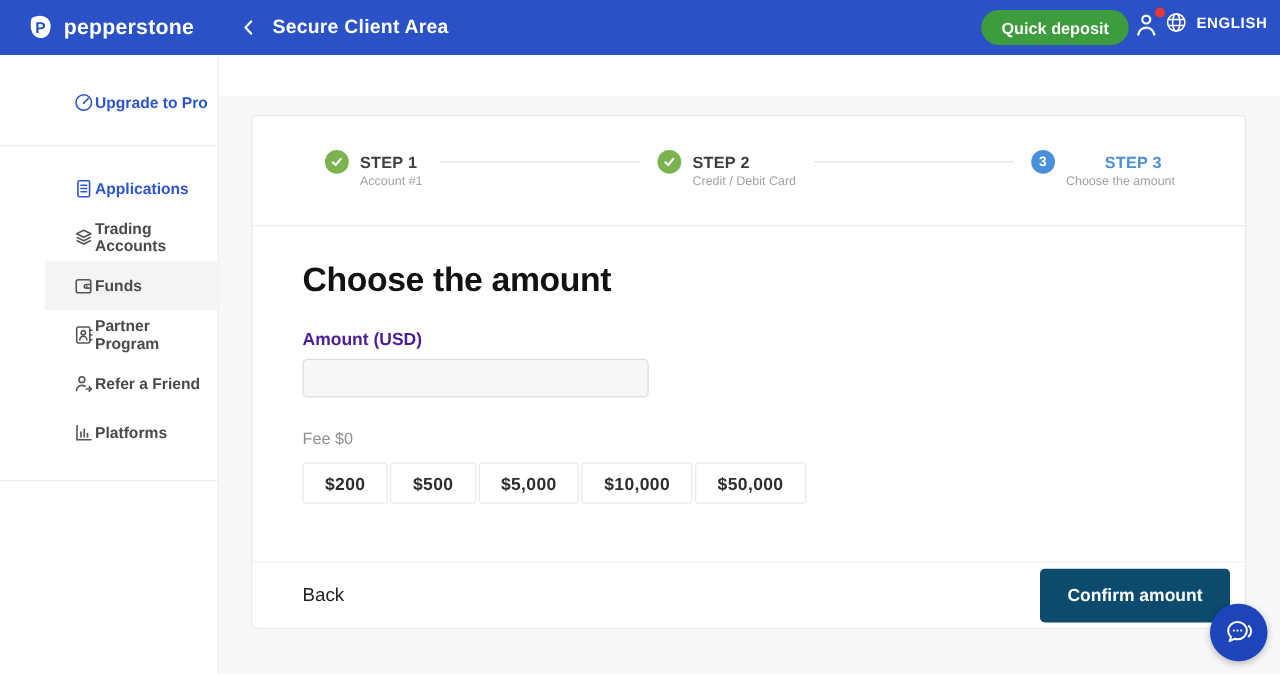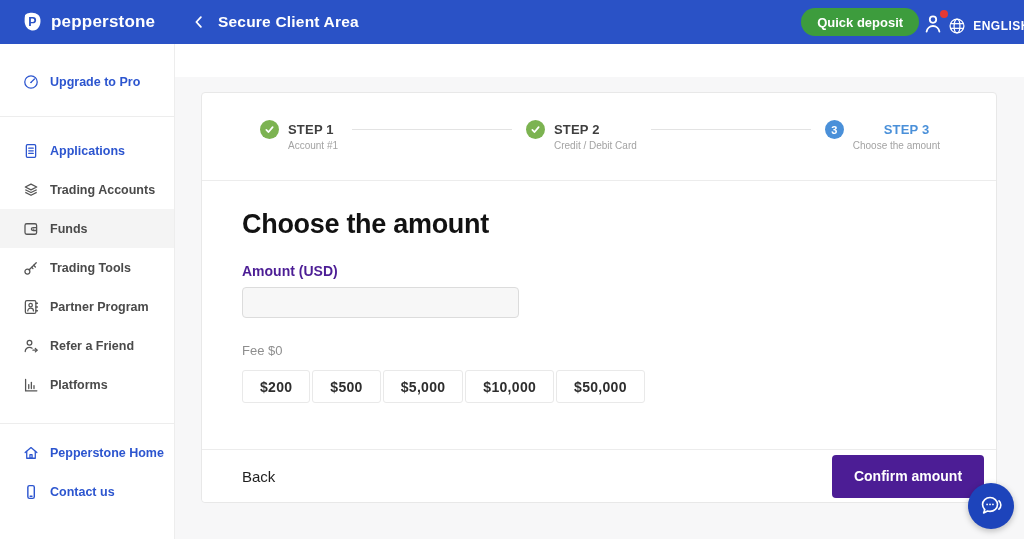--- a/index.html
+++ b/index.html
@@ -4,29 +4,29 @@
 <style>
   * { margin:0; padding:0; box-sizing:border-box; }
   html,body { width:1024px; height:539px; overflow:hidden; font-family:"Liberation Sans",sans-serif; background:#fff; }
 
   
   .topbar { position:absolute; top:0; left:0; right:0; height:44px; background:#2a52c6; display:flex; align-items:center; color:#fff; z-index:30; }
   .logo-block { width:175px; flex:none; display:flex; align-items:center; gap:7px; padding-left:20px; }
   .brand-text { font-size:17px; font-weight:700; letter-spacing:.2px; }
   .back-btn { margin-left:15px; display:flex; align-items:center; cursor:pointer; background:none; border:none; }
   .topbar-title { font-size:15.5px; font-weight:700; margin-left:10px; letter-spacing:.2px; }
-  .topbar-right { margin-left:auto; display:flex; align-items:flex-end; gap:2px; padding-right:0; }
+  .topbar-right { margin-left:auto; display:flex; align-items:flex-start; gap:2px; padding-right:16px; }
   .quick-deposit { background:#3d9c3d; color:#fff; border:none; border-radius:15px; height:28px; padding:0 16px; font-size:13px; font-weight:700; font-family:inherit; cursor:pointer; }
   .user-wrap { position:relative; display:flex; cursor:pointer; }
   .red-dot { position:absolute; top:-2px; right:-3px; width:8px; height:8px; background:#e53935; border-radius:50%; }
   .lang-switch { display:flex; align-items:center; gap:6px; font-size:12px; font-weight:700; letter-spacing:.5px; cursor:pointer; margin-right:-6px; }
 
   
   .sidebar { position:absolute; top:44px; left:0; bottom:0; width:175px; background:#fff; border-right:1px solid #ededed; z-index:20; }
-  .side-item { display:flex; align-items:center; height:39px; padding-left:22px; gap:10px; font-size:12.5px; font-weight:700; color:#4a4a4a; cursor:pointer; }
+  .side-item { display:flex; align-items:center; height:39px; padding-left:22px; gap:0; font-size:12.5px; font-weight:700; color:#4a4a4a; cursor:pointer;margin-left:36px; }
   .side-item.accent { color:#2c55cf; }
   .side-item.selected { background:#f4f4f4; }
   .side-icon { width:18px; height:18px; flex:none; display:flex; align-items:center; justify-content:center; }
   .side-divider { height:1px; background:#ededed; }
   .upgrade-row { margin-top:18px; height:40px; }
   .div1 { margin-top:14px; }
   .side-nav { margin-top:14px; }
   .div2 { margin-top:19px; }
   .side-bottom { margin-top:9px; }
 
@@ -51,21 +51,21 @@
   .page-heading { margin-top:28px; font-size:27px; font-weight:700; color:#121212; letter-spacing:-.3px; }
   .amount-label { margin-top:23px; font-size:14px; font-weight:700; color:#4c1d95; }
   .amount-input { display:block; margin-top:8px; width:277px; height:31px; background:#f7f7f7; border:1px solid #dcdcdc; border-radius:4px; padding:0 10px; font:inherit; font-size:14px; color:#333; }
   .fee-text { margin-top:25px; font-size:13px; color:#8e8e8e; }
   .presets { margin-top:12px; display:flex; gap:2px; }
   .preset-btn { height:33px; padding:0 17px; background:#fff; border:1px solid #e9e9e9; border-radius:3px; font-size:14px; font-weight:700; color:#2e2e2e; letter-spacing:.3px; font-family:inherit; cursor:pointer; }
 
   
   .card-footer { position:absolute; left:0; right:0; bottom:0; height:53px; border-top:1px solid #ececec; display:flex; align-items:center; justify-content:space-between; padding:0 12px 0 40px; background:#fff; border-radius:0 0 4px 4px; }
   .back-link { font-size:15px; font-weight:400; color:#1f1f1f; cursor:pointer; background:none; border:none; font-family:inherit; }
-  .confirm-btn { width:152px; height:43px; background:#4c1d95; color:#fff; border:none; border-radius:4px; font-size:14px; font-weight:700; font-family:inherit; cursor:pointer; }
+  .confirm-btn { width:152px; height:43px; background:#0c4a6e; color:#fff; border:none; border-radius:4px; font-size:14px; font-weight:700; font-family:inherit; cursor:pointer; }
 
   
   .chat-fab { position:absolute; right:10px; bottom:10px; width:46px; height:46px; border-radius:50%; background:#1d44bb; display:flex; align-items:center; justify-content:center; cursor:pointer; z-index:40; box-shadow:0 2px 6px rgba(0,0,0,.25); }
 </style>
 </head>
 <body>
 
 <header class="topbar">
   <div class="logo-block">
     <span style="display:flex">
@@ -153,31 +153,20 @@
       <span class="side-icon">
         <svg width="18" height="18" viewBox="0 0 24 24" fill="none" stroke="#555" stroke-width="1.7" stroke-linejoin="round">
           <rect x="4" y="5" width="15.5" height="14" rx="2.2"></rect>
           <path d="M19.5 10.2h-4.6c-1.4 0-2.4.8-2.4 1.9s1 1.9 2.4 1.9h4.6"></path>
           <circle cx="15.3" cy="12.1" r=".9" fill="#555" stroke="none"></circle>
         </svg>
       </span>
       <span>Funds</span>
     </div>
 
-    <div class="side-item">
-      <span class="side-icon">
-        <svg width="18" height="18" viewBox="0 0 24 24" fill="none" stroke="#555" stroke-width="1.7" stroke-linecap="round">
-          <circle cx="7.2" cy="16.8" r="3.3"></circle>
-          <line x1="9.6" y1="14.4" x2="19" y2="5"></line>
-          <line x1="15.6" y1="8.4" x2="17.8" y2="10.6"></line>
-          <line x1="12.9" y1="11.1" x2="14.6" y2="12.8"></line>
-        </svg>
-      </span>
-      <span>Trading Tools</span>
-    </div>
 
     <div class="side-item">
       <span class="side-icon">
         <svg width="18" height="18" viewBox="0 0 24 24" fill="none" stroke="#555" stroke-width="1.7" stroke-linecap="round" stroke-linejoin="round">
           <rect x="4.5" y="3.5" width="14" height="17" rx="2"></rect>
           <circle cx="11.5" cy="9.6" r="2.3"></circle>
           <path d="M7.7 17.2c0-2.1 1.7-3.8 3.8-3.8s3.8 1.7 3.8 3.8"></path>
           <line x1="18.5" y1="7" x2="20.6" y2="7"></line>
             <line x1="18.5" y1="12" x2="20.6" y2="12"></line>
             <line x1="18.5" y1="17" x2="20.6" y2="17"></line>
@@ -206,41 +195,20 @@
           <line x1="12.5" y1="8.5" x2="12.5" y2="16.8"></line>
           <line x1="16" y1="13" x2="16" y2="16.8"></line>
         </svg>
       </span>
       <span>Platforms</span>
     </div>
   </div>
 
   <div class="side-divider div2"></div>
 
-  <div class="side-bottom">
-    <div class="side-item accent">
-      <span class="side-icon">
-        <svg width="18" height="18" viewBox="0 0 24 24" fill="none" stroke="#2c55cf" stroke-width="1.7" stroke-linecap="round" stroke-linejoin="round">
-          <path d="M4.2 11.3 12 4.8l7.8 6.5"></path>
-          <path d="M6.3 9.8V19h11.4V9.8"></path>
-          <rect x="10.6" y="14.2" width="2.8" height="4.8"></rect>
-        </svg>
-      </span>
-      <span>Pepperstone Home</span>
-    </div>
-    <div class="side-item accent">
-      <span class="side-icon">
-        <svg width="18" height="18" viewBox="0 0 24 24" fill="none" stroke="#2c55cf" stroke-width="1.9" stroke-linecap="round">
-          <rect x="7.8" y="3.5" width="8.6" height="17" rx="2.2"></rect>
-          <line x1="10.9" y1="17.6" x2="13.3" y2="17.6"></line>
-        </svg>
-      </span>
-      <span>Contact us</span>
-    </div>
-  </div>
 </nav>
 
 <main class="main">
   <div class="main-gray"></div>
 
   <section class="card">
 
     <div class="stepper">
       <div class="step">
         <span class="step-circle">

